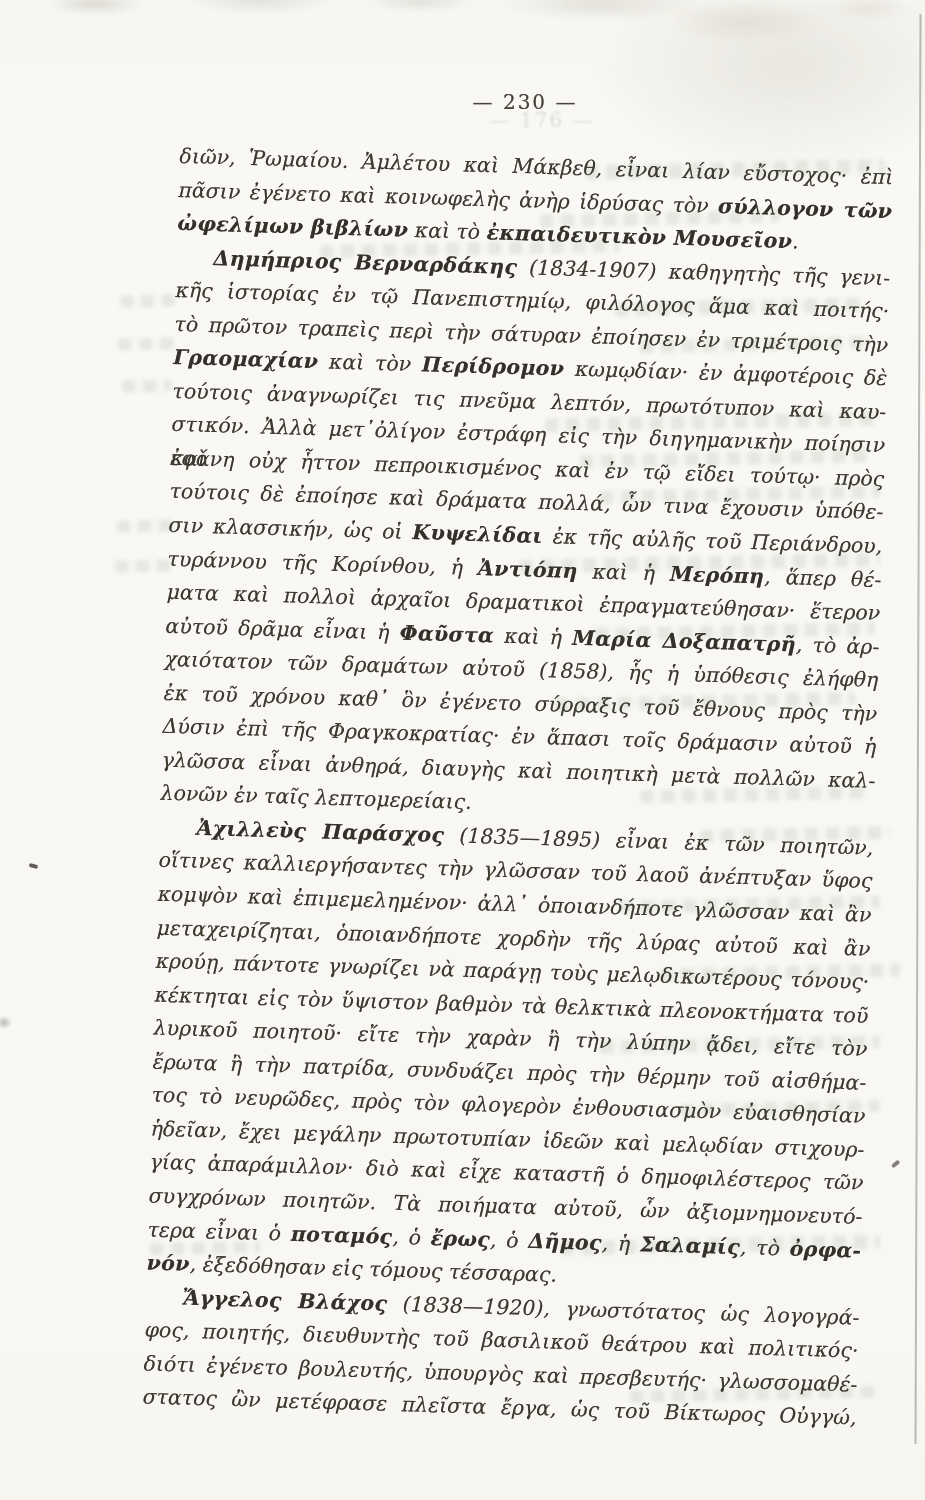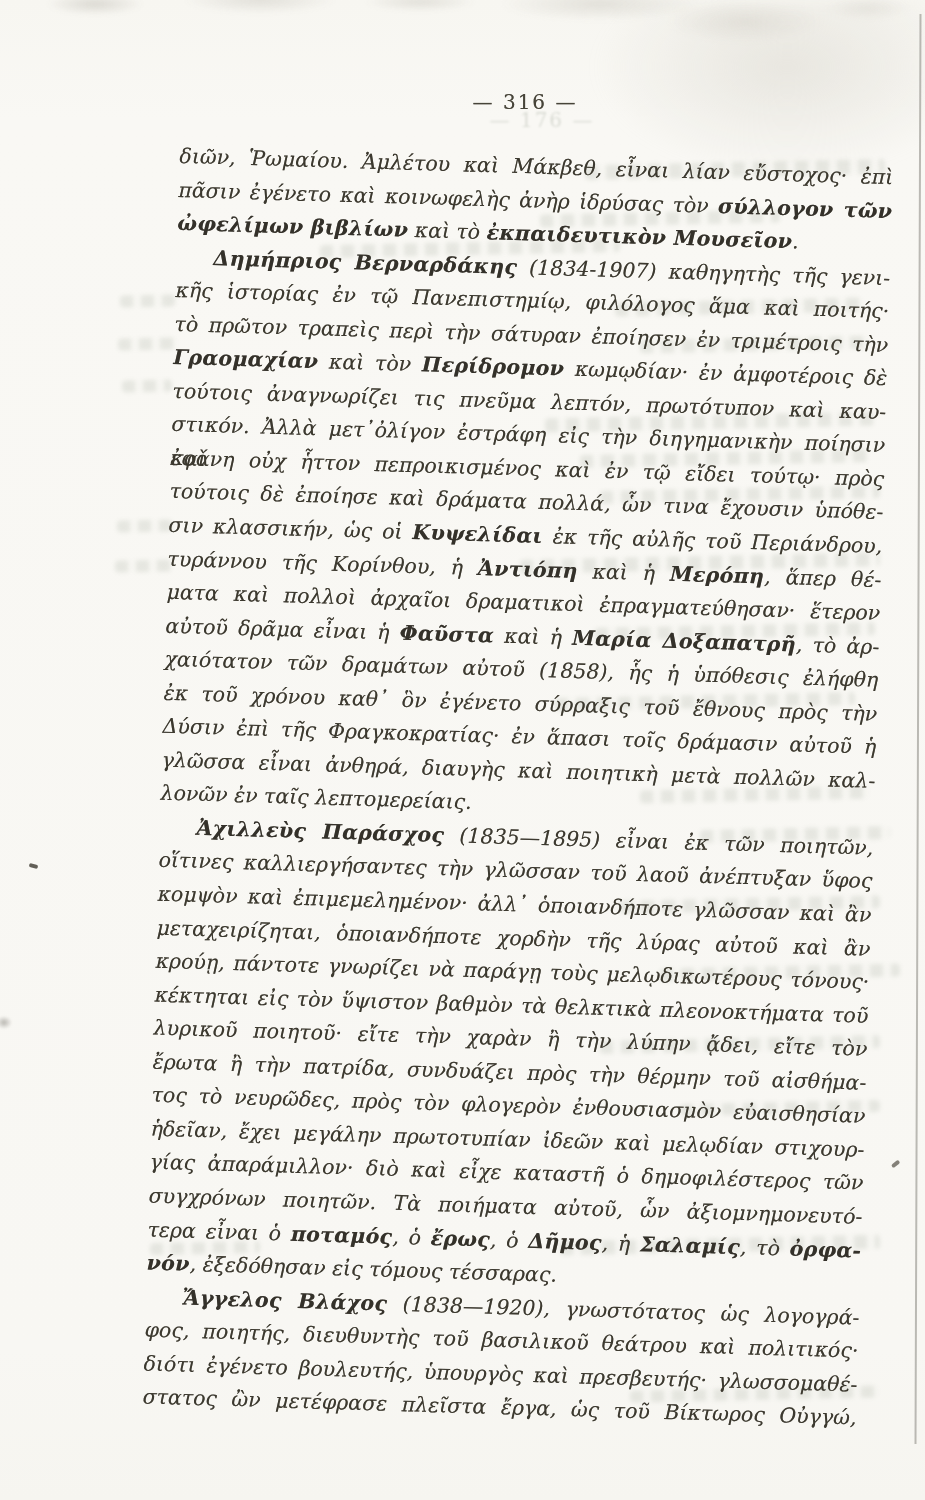--- a/index.html
+++ b/index.html
@@ -81,21 +81,21 @@
       <div class="smudge" style="left: 700px; top: 828px; width: 190px; height: 13px; transform: rotate(-1.2deg);"></div>
       <div class="smudge" style="left: 620px; top: 898px; width: 260px; height: 13px; transform: rotate(-1.2deg);"></div>
       <div class="smudge" style="left: 660px; top: 966px; width: 240px; height: 13px; transform: rotate(-1.2deg);"></div>
       <div class="smudge" style="left: 600px; top: 1038px; width: 280px; height: 13px; transform: rotate(-1.2deg);"></div>
       <div class="smudge" style="left: 680px; top: 1102px; width: 200px; height: 12px; transform: rotate(-1.2deg);"></div>
       <div class="smudge" style="left: 560px; top: 1238px; width: 320px; height: 14px; transform: rotate(-1.2deg);"></div>
       <div class="smudge" style="left: 150px; top: 1242px; width: 110px; height: 12px; transform: rotate(-1.2deg);"></div>
       <div class="smudge" style="left: 630px; top: 1388px; width: 250px; height: 12px; transform: rotate(-1.2deg);"></div>
     </div>
 
-  <div class="pagenum">— 316 —</div>
+  <div class="pagenum">— 230 —</div>
   <div class="pagenum ghost">— 176 —</div>
 
   <div class="text" id="text-block">
       <div class="line"><span>διῶν, Ῥωμαίου. Ἀμλέτου καὶ Μάκβεθ, εἶναι λίαν εὔστοχος· ἐπὶ</span></div>
       <div class="line"><span>πᾶσιν ἐγένετο καὶ κοινωφελὴς ἀνὴρ ἱδρύσας τὸν </span><span class="b">σύλλογον τῶν</span></div>
       <div class="line nj"><span class="b">ὠφελίμων βιβλίων</span><span> καὶ τὸ </span><span class="b">ἐκπαιδευτικὸν Μουσεῖον</span><span>.</span></div>
       <div class="line ind"><span class="b">Δημήπριος Βερναρδάκης</span><span> (1834-1907) καθηγητὴς τῆς γενι-</span></div>
       <div class="line"><span>κῆς ἱστορίας ἐν τῷ Πανεπιστημίῳ, φιλόλογος ἅμα καὶ ποιτής·</span></div>
       <div class="line"><span>τὸ πρῶτον τραπεὶς περὶ τὴν σάτυραν ἐποίησεν ἐν τριμέτροις τὴν</span></div>
       <div class="line"><span class="b">Γραομαχίαν</span><span> καὶ τὸν </span><span class="b">Περίδρομον</span><span> κωμῳδίαν· ἐν ἀμφοτέροις δὲ</span></div>

